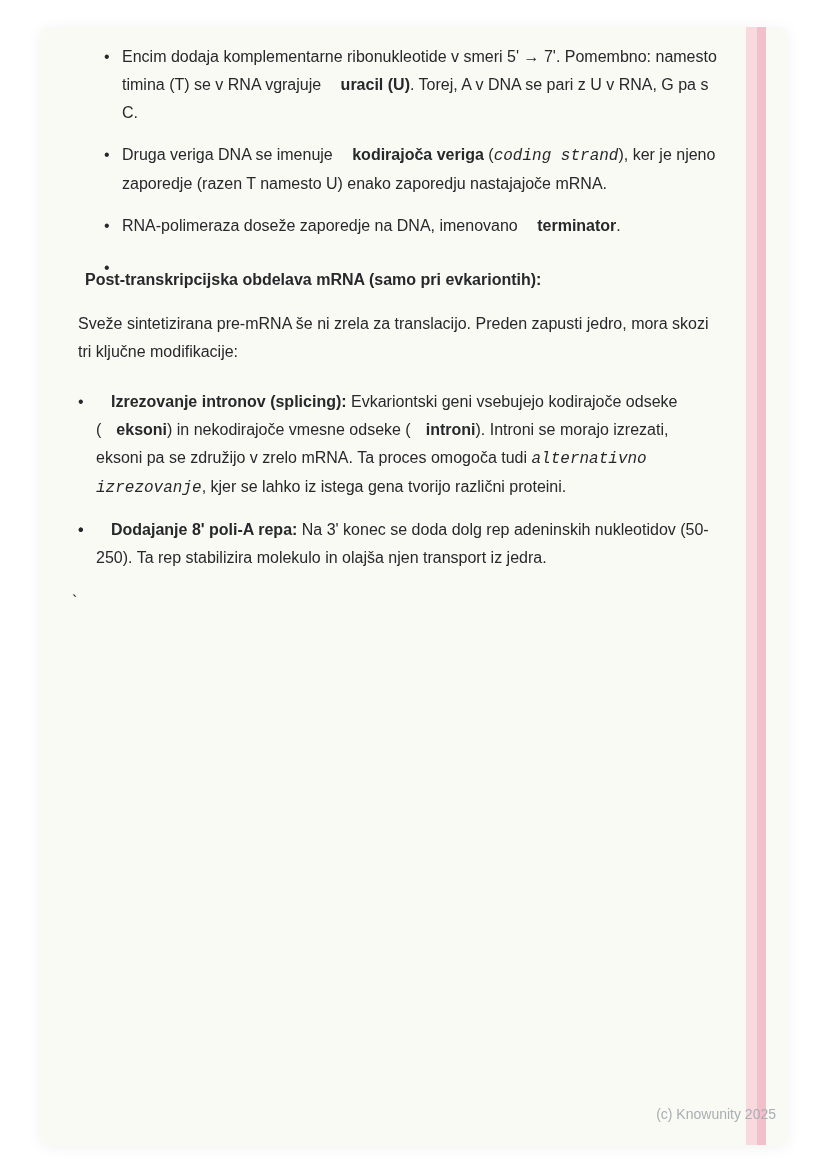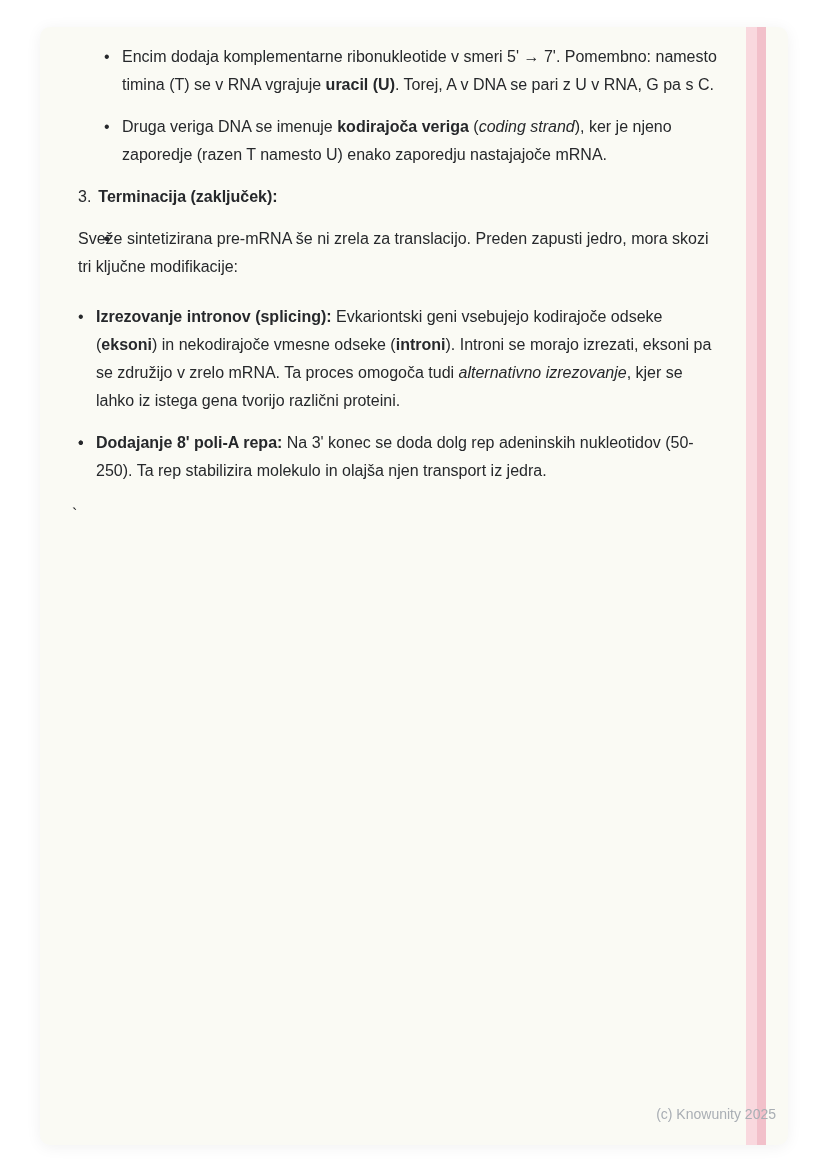--- a/index.html
+++ b/index.html
@@ -32,22 +32,22 @@
   }
   .content {
     position: relative;
     z-index: 2;
     padding: 16px 0 0 30px;
     width: 678px;
     color: #26282b;
     font-size: 16px;
     line-height: 28px;
   }
-  .b { font-weight: 700; }
-  .i { font-style: italic; }
+  .b { font-weight: 700; margin-left: 15px; }
+  .i { font-style: italic; font-family: Liberation Mono, monospace; }
   ul.plain { list-style: none; }
   .bullet-item { position: relative; margin-bottom: 14px; }
   .lvl2 .bullet-item { padding-left: 52px; }
   .lvl2 .bullet-item .marker { position: absolute; left: 34px; top: 0; }
   .lvl1 .bullet-item { padding-left: 26px; }
   .lvl1 .bullet-item .marker { position: absolute; left: 8px; top: 0; }
   .numbered {
     margin: 6px 0 12px 0;
     padding-left: 8px;
   }
@@ -81,33 +81,34 @@
       <li class="bullet-item">
         <span class="marker">•</span>
         <span class="rich"><span>Encim dodaja komplementarne ribonukleotide v smeri 5' → 7'. Pomembno: namesto timina (T) se v RNA vgrajuje </span><span class="b">uracil (U)</span><span>. Torej, A v DNA se pari z U v RNA, G pa s C.</span></span>
       </li>
       <li class="bullet-item">
         <span class="marker">•</span>
         <span class="rich"><span>Druga veriga DNA se imenuje </span><span class="b">kodirajoča veriga</span><span> (</span><span class="i">coding strand</span><span>), ker je njeno zaporedje (razen T namesto U) enako zaporedju nastajajoče mRNA.</span></span>
       </li>
     </ul>
 
-    <div class="numbered">
-      <span class="num">3.</span><span class="rich"><span class="b">Terminacija (zaključek):</span></span>
-    </div>
 
     <ul class="plain lvl2">
       <li class="bullet-item">
         <span class="marker">•</span>
+        <span class="rich"><span>RNA-polimeraza doseže zaporedje na DNA, imenovano </span><span class="b">terminator</span><span>.</span></span>
       </li>
       <li class="bullet-item">
         <span class="marker">•</span>
       </li>
     </ul>
 
+    <p class="heading">
+      <span class="rich"><span class="b">Post-transkripcijska obdelava mRNA (samo pri evkariontih):</span></span>
+    </p>
 
     <p class="para">
       <span class="rich"><span>Sveže sintetizirana pre-mRNA še ni zrela za translacijo. Preden zapusti jedro, mora skozi tri ključne modifikacije:</span></span>
     </p>
 
     <ul class="plain lvl1 list3">
       <li class="bullet-item">
         <span class="marker">•</span>
         <span class="rich"><span class="b">Izrezovanje intronov (splicing):</span><span> Evkariontski geni vsebujejo kodirajoče odseke (</span><span class="b">eksoni</span><span>) in nekodirajoče vmesne odseke (</span><span class="b">introni</span><span>). Introni se morajo izrezati, eksoni pa se združijo v zrelo mRNA. Ta proces omogoča tudi </span><span class="i">alternativno izrezovanje</span><span>, kjer se lahko iz istega gena tvorijo različni proteini.</span></span>
       </li>

